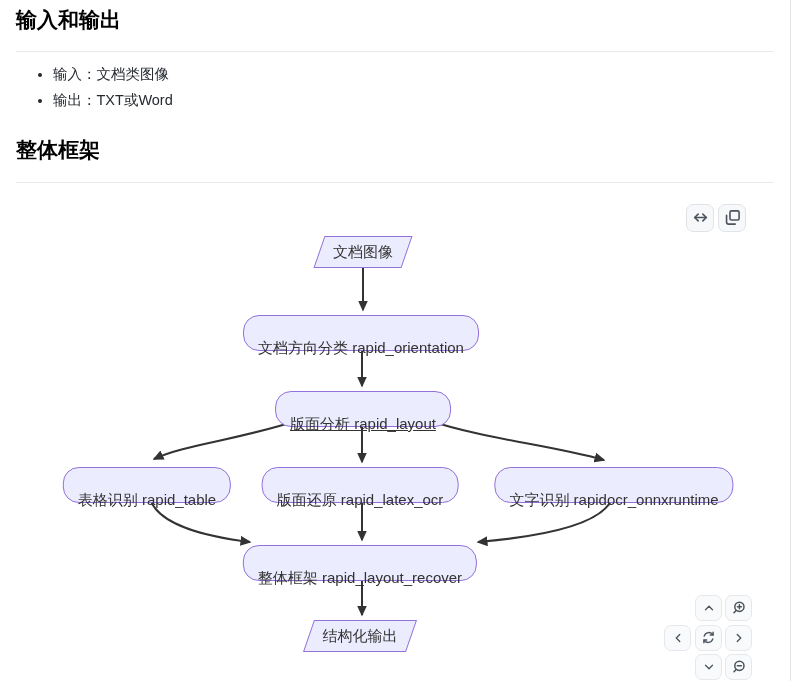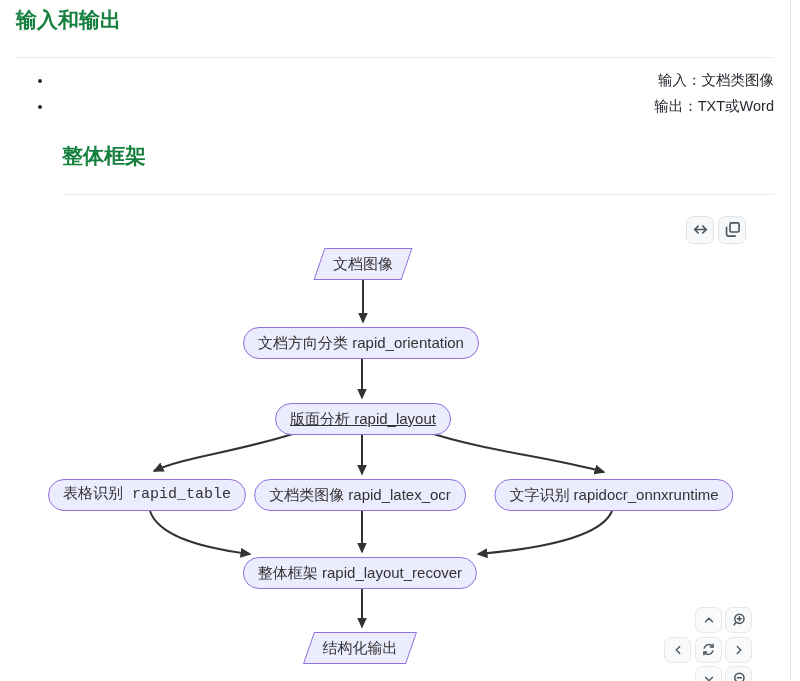--- a/index.html
+++ b/index.html
@@ -15,41 +15,41 @@
     font-family:"Liberation Sans","DejaVu Sans",sans-serif;
     -webkit-font-smoothing:antialiased;
   }
   .page{
     position:relative;width:791px;height:681px;
     border-right:1px solid #e3e6e8;
   }
   
   .md{padding:6px 16px 0 16px;}
   h2.md-title{
-    margin:0;font-size:21px;font-weight:700;color:#15803d;
-    line-height:1.3;padding-bottom:24px;border-bottom:1px solid #e8eaec;
+    margin:0;font-size:21px;font-weight:700;color:#000000;
+    line-height:1.3;padding-bottom:18px;border-bottom:1px solid #e8eaec;
   }
-  h2.md-title.second{margin-top:27px;margin-left:46px;}
+  h2.md-title.second{margin-top:27px;}
   ul.md-list{margin:13px 0 0 0;padding-left:37px;}
   ul.md-list li{
-    font-size:14.5px;color:#24292f;line-height:18px;margin-bottom:8px;text-align:right;
+    font-size:14.5px;color:#24292f;line-height:18px;margin-bottom:8px;
   }
   
   .diagram{
     position:relative;width:790px;height:521px;
   }
   svg.edges{position:absolute;left:0;top:0;pointer-events:none;}
   svg.edges path{stroke:var(--edge);stroke-width:2;fill:none;}
   #arrowhead path{fill:var(--edge);stroke:none;}
   .node{
     position:absolute;height:32px;line-height:30px;
     background:var(--node-fill);border:1px solid var(--node-border);
     color:var(--node-text);font-size:15px;white-space:nowrap;text-align:center;
   }
-  .stadium{border-radius:16px;padding:0 14px;transform:translateX(-50%);}
+  .stadium{border-radius:16px;padding:17px 14px;transform:translateX(-50%);}
   .para{transform:translateX(-50%) skewX(-19deg);padding:0 13px;}
   .para > span{display:inline-block;transform:skewX(19deg);}
   
   .icon-btn{
     position:absolute;display:flex;align-items:center;justify-content:center;
     background:#f7f8fa;border:1px solid #e0e3e7;border-radius:7px;
     color:#4b535c;padding:0;cursor:pointer;
   }
   .icon-btn svg{display:block;}
   .icon-btn svg *{stroke:currentColor;stroke-width:1.5;fill:none;
@@ -110,25 +110,25 @@
 
     <div class="node para" style="left:363px;top:53px;">
       <span>文档图像</span>
     </div>
     <div class="node stadium" style="left:361px;top:132px;">
       <span>文档方向分类 rapid_orientation</span>
     </div>
     <div class="node stadium" style="left:363px;top:208px;text-decoration:underline;">
       <span>版面分析 rapid_layout</span>
     </div>
-    <div class="node stadium" style="left:147px;top:284px;font-family:Liberation Mono, monospace;">
+    <div class="node stadium" style="left:147px;top:284px;">
       <span>表格识别 rapid_table</span>
     </div>
     <div class="node stadium" style="left:360px;top:284px;">
-      <span>文档类图像 rapid_latex_ocr</span>
+      <span>版面还原 rapid_latex_ocr</span>
     </div>
     <div class="node stadium" style="left:614px;top:284px;text-align:center;">
       <span>文字识别 rapidocr_onnxruntime</span>
     </div>
     <div class="node stadium" style="left:360px;top:362px;">
       <span>整体框架 rapid_layout_recover</span>
     </div>
     <div class="node para" style="left:360px;top:437px;">
       <span>结构化输出</span>
     </div>

